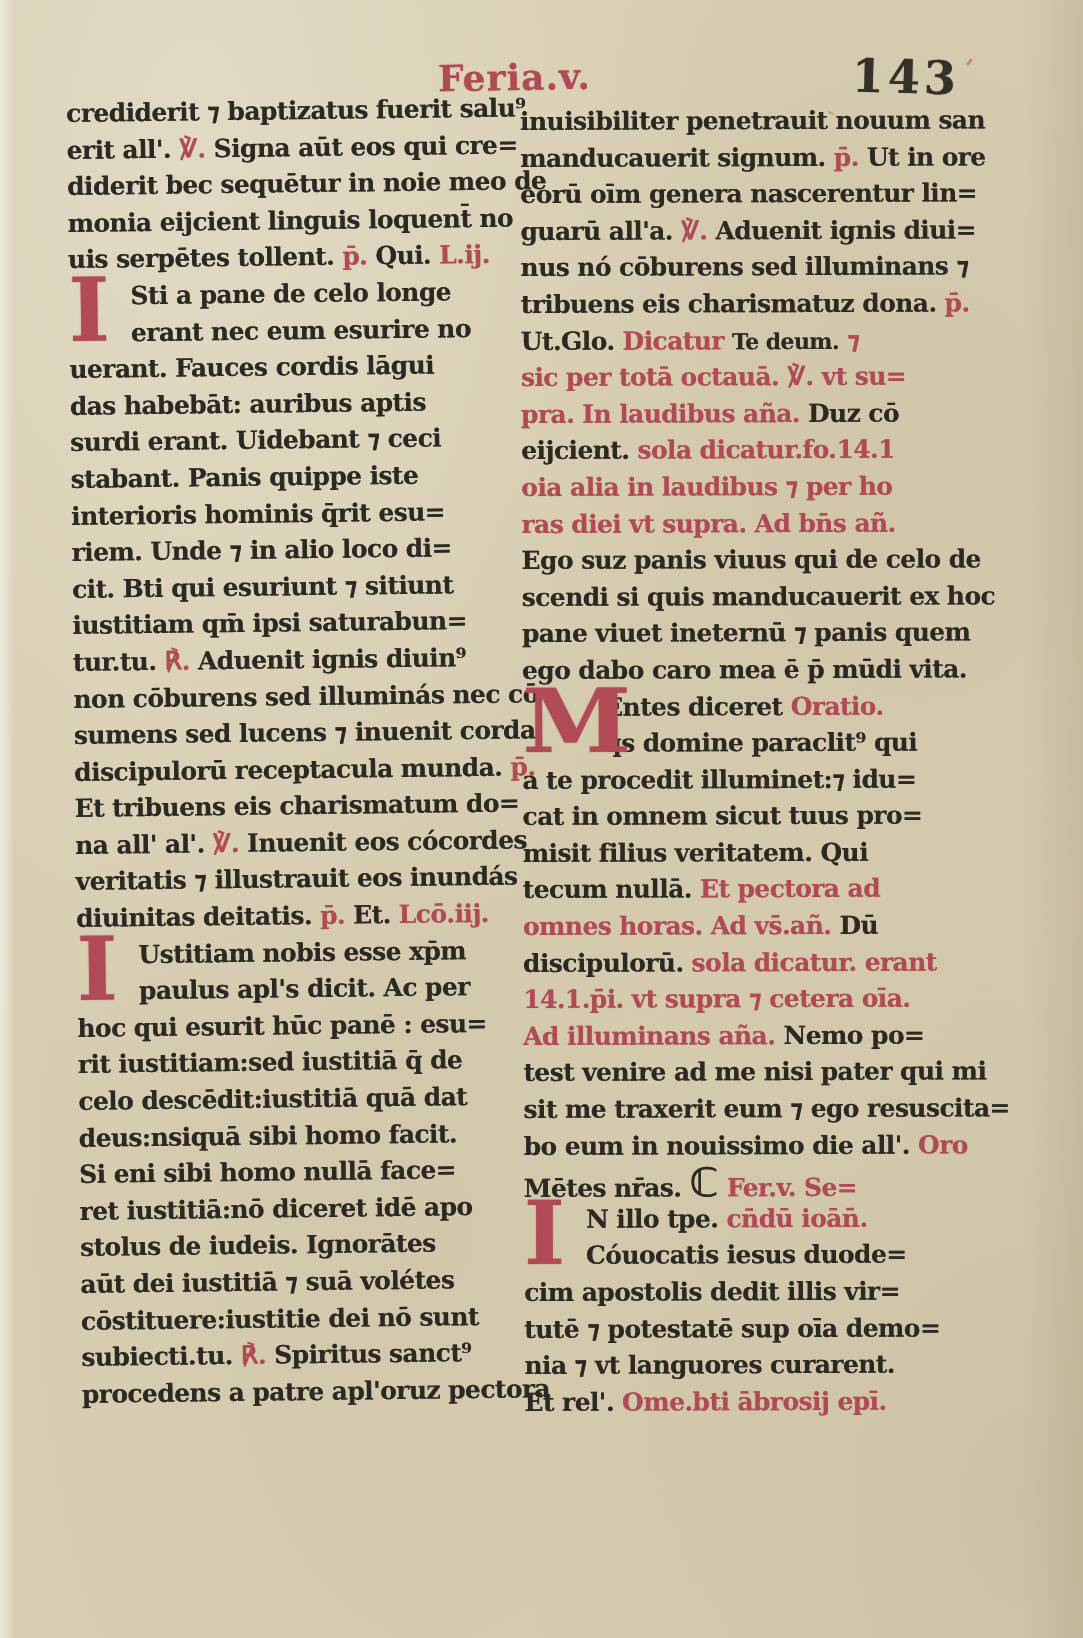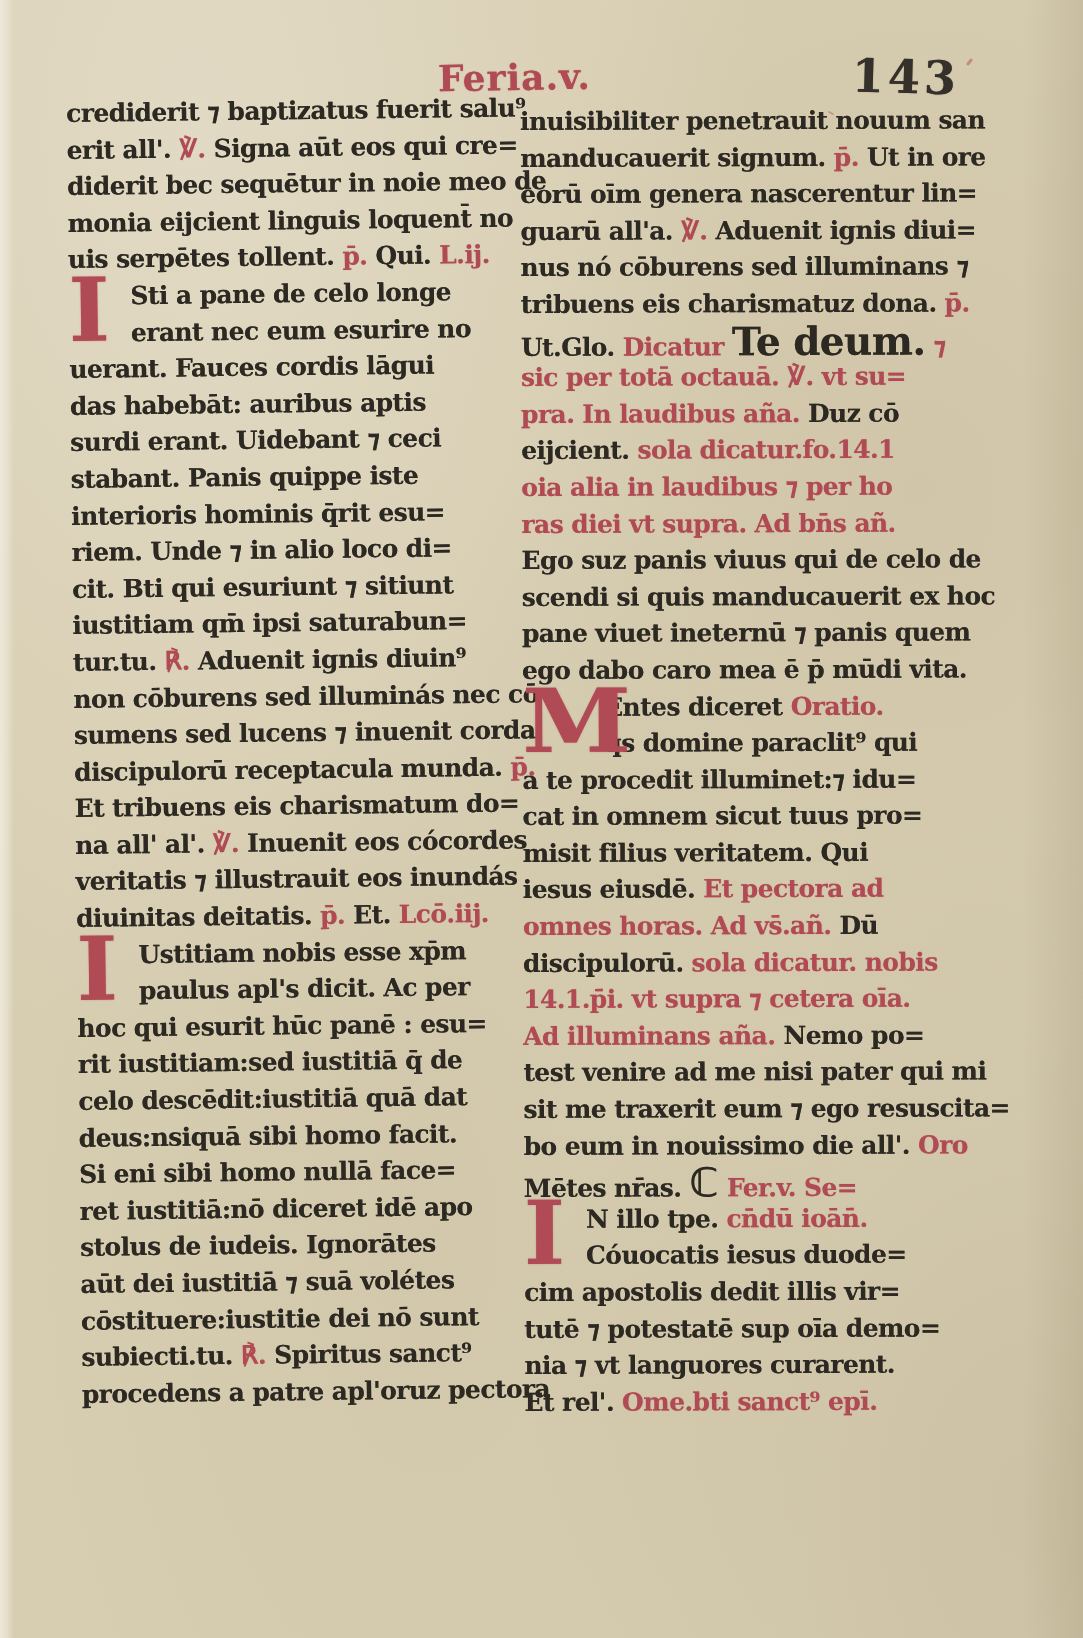--- a/index.html
+++ b/index.html
@@ -42,21 +42,21 @@
   }
   #col-left{left:66px;top:96px;transform:rotate(-0.7deg);transform-origin:0 0;}
   #col-right{left:520px;top:104px;transform:rotate(-0.2deg);transform-origin:0 0;}
 
   .line{
     height:var(--lh);line-height:var(--lh);white-space:nowrap;
     font-size:25px;font-weight:bold;letter-spacing:-0.6px;
   }
   .line .blk{color:var(--black);text-shadow:0 0 .6px rgba(44,40,34,.6);}
   .line .red{color:var(--red);text-shadow:0 0 .7px rgba(176,74,84,.65);}
-  .line .lg{font-size:39px;}
+  .line .lg{font-size:22px;}
   .line .cap{font-size:40px;letter-spacing:0;}
   .pad{padding-left:62px;}
   .pad-wide{padding-left:82px;}
   .dropcap{
     position:absolute;left:0;width:60px;height:74px;
     color:var(--red);font-size:88px;line-height:72px;font-weight:bold;
     text-shadow:0 0 1.2px rgba(176,74,84,.8);
   }
   .dropcap.wide{transform:scaleX(1.12);transform-origin:0 0;}
 </style>
@@ -127,28 +127,28 @@
     <div class="line"><span class="red">ras diei vt supra. Ad bn̄s añ.</span> </div>
     <div class="line"><span class="blk">Ego suz panis viuus qui de celo de</span> </div>
     <div class="line"><span class="blk">scendi si quis manducauerit ex hoc</span> </div>
     <div class="line"><span class="blk">pane viuet ineternū ⁊ panis quem</span> </div>
     <div class="line"><span class="blk">ego dabo caro mea ē p̄ mūdi vita.</span> </div>
     <div class="line pad-wide"><span class="blk">Entes diceret</span> <span class="red">Oratio.</span> </div>
     <div class="line pad-wide"><span class="blk">q̄s domine paraclit⁹ qui</span> </div>
     <div class="line"><span class="blk">a te procedit illuminet:⁊ idu=</span> </div>
     <div class="line"><span class="blk">cat in omnem sicut tuus pro=</span> </div>
     <div class="line"><span class="blk">misit filius veritatem. Qui</span> </div>
-    <div class="line"><span class="blk">iesus eiusdē.</span> <span class="red">Et pectora ad</span> </div>
+    <div class="line"><span class="blk">tecum nullā.</span> <span class="red">Et pectora ad</span> </div>
     <div class="line"><span class="red">omnes horas. Ad vs̄.añ.</span> <span class="blk">Dū</span> </div>
-    <div class="line"><span class="blk">discipulorū.</span> <span class="red">sola dicatur. nobis</span> </div>
+    <div class="line"><span class="blk">discipulorū.</span> <span class="red">sola dicatur. erant</span> </div>
     <div class="line"><span class="red">14.1.p̄i. vt supra ⁊ cetera oīa.</span> </div>
     <div class="line"><span class="red">Ad illuminans aña.</span> <span class="blk">Nemo po=</span> </div>
     <div class="line"><span class="blk">test venire ad me nisi pater qui mi</span> </div>
     <div class="line"><span class="blk">sit me traxerit eum ⁊ ego resuscita=</span> </div>
     <div class="line"><span class="blk">bo eum in nouissimo die all'.</span> <span class="red">Oro</span> </div>
     <div class="line"><span class="blk">Mētes nr̄as.</span> <span class="blk cap">ℂ</span> <span class="red">Fer.v. Se=</span> </div>
     <div class="line pad"><span class="blk">N illo tpe.</span> <span class="red">cn̄dū ioān̄.</span> </div>
     <div class="line pad"><span class="blk">Cóuocatis iesus duode=</span> </div>
     <div class="line"><span class="blk">cim apostolis dedit illis vir=</span> </div>
     <div class="line"><span class="blk">tutē ⁊ potestatē sup oīa demo=</span> </div>
     <div class="line"><span class="blk">nia ⁊ vt languores curarent.</span> </div>
-    <div class="line"><span class="blk">Et rel'.</span> <span class="red">Ome.bti sanct⁹ epī.</span> </div>
+    <div class="line"><span class="blk">Et rel'.</span> <span class="red">Ome.bti ābrosij epī.</span> </div>
   </div>
 
 </body></html>

